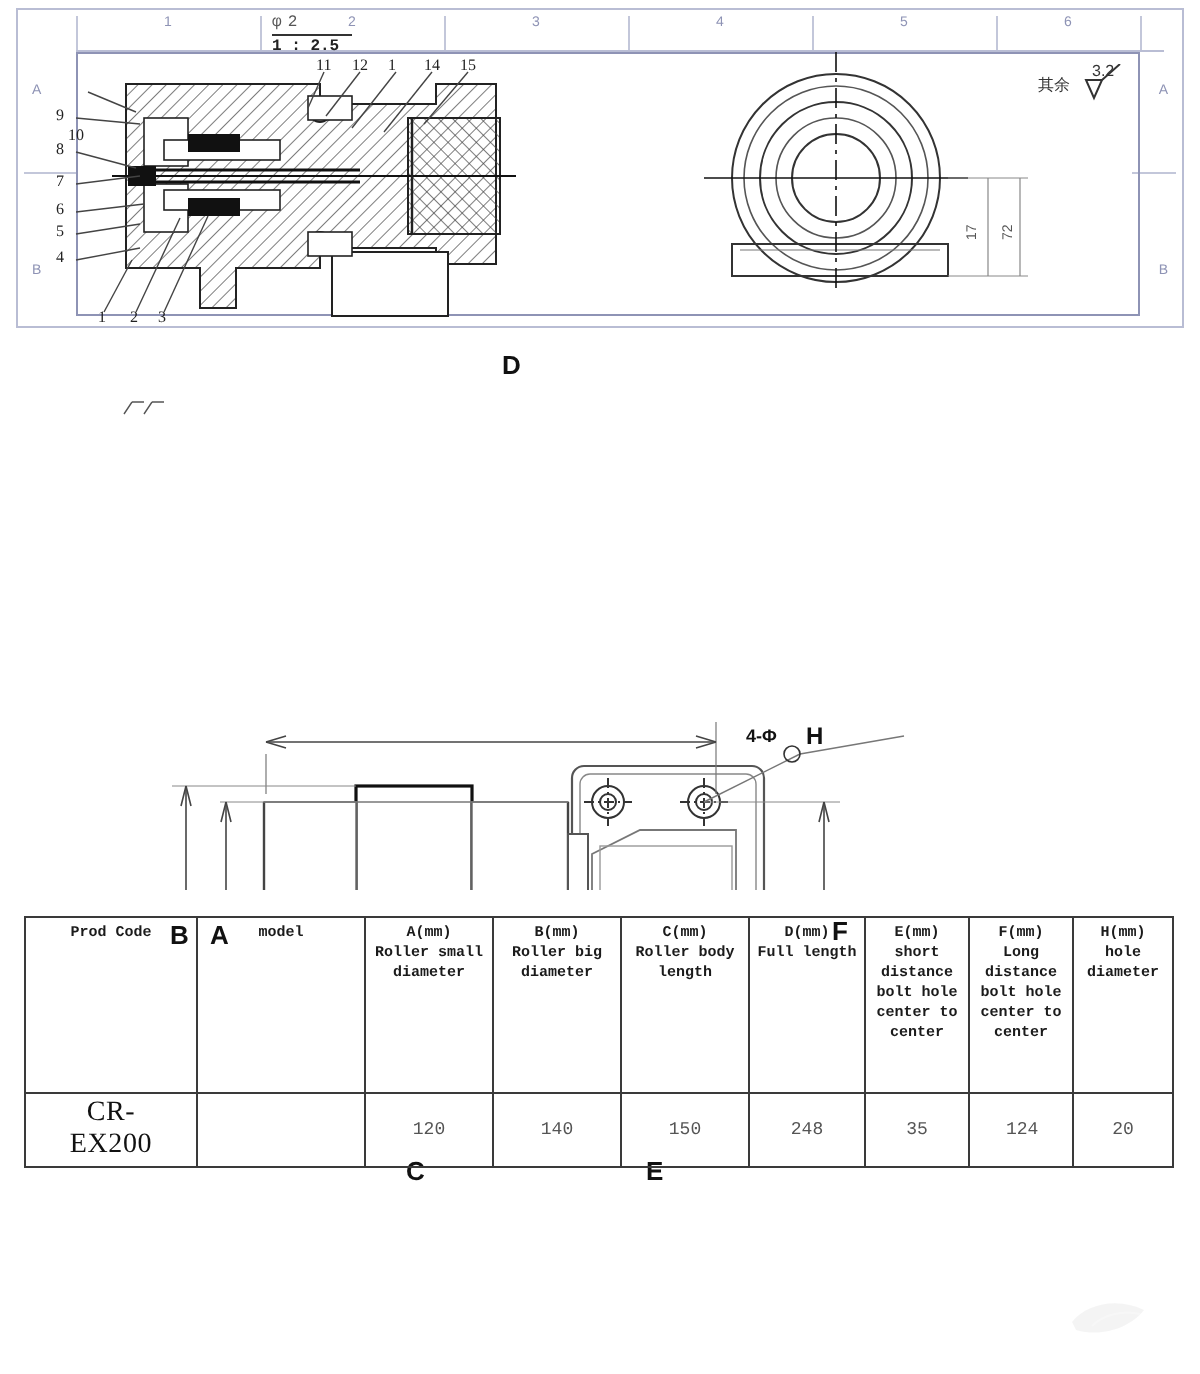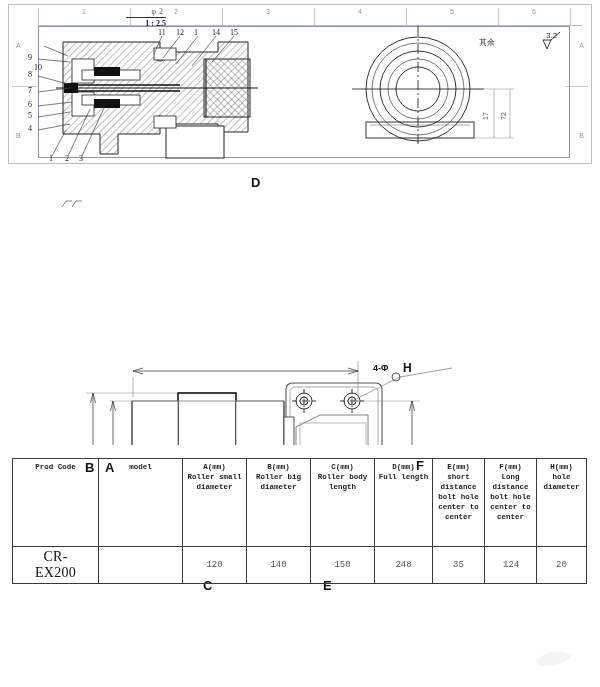--- a/index.html
+++ b/index.html
@@ -84,24 +84,24 @@
   .grid-right-label {
     position: absolute;
     right: 8px;
     font-size: 7px;
     color: #8e93b5;
     font-family: "Liberation Sans", sans-serif;
   }
 
   .scale-block {
     position: absolute;
-    left: 118px;
+    left: 128px;
     top: 4px;
-    text-align: right;
-    font-family: Liberation Serif, serif;
+    text-align: left;
+    font-family: Liberation Mono, monospace;
     color: #2b2b2b;
   }
   .scale-top {
     font-size: 8px;
     letter-spacing: 3px;
     line-height: 8px;
     color: #555;
   }
   .scale-rule {
     width: 40px;
@@ -122,21 +122,21 @@
     top: 28px;
     display: flex;
     align-items: center;
     gap: 5px;
   }
   .finish-cn {
     font-size: 8px;
     color: #333;
     font-family: Liberation Sans, sans-serif;
   }
-  .finish-sym { position: relative; width: 26px; height: 20px; margin-left: 40px; }
+  .finish-sym { position: relative; width: 26px; height: 20px; }
   .finish-val {
     position: absolute;
     left: 6px; top: -1px;
     font-size: 8px;
     color: #333;
     font-family: "Liberation Sans", sans-serif;
   }
 
   
   .callout {

